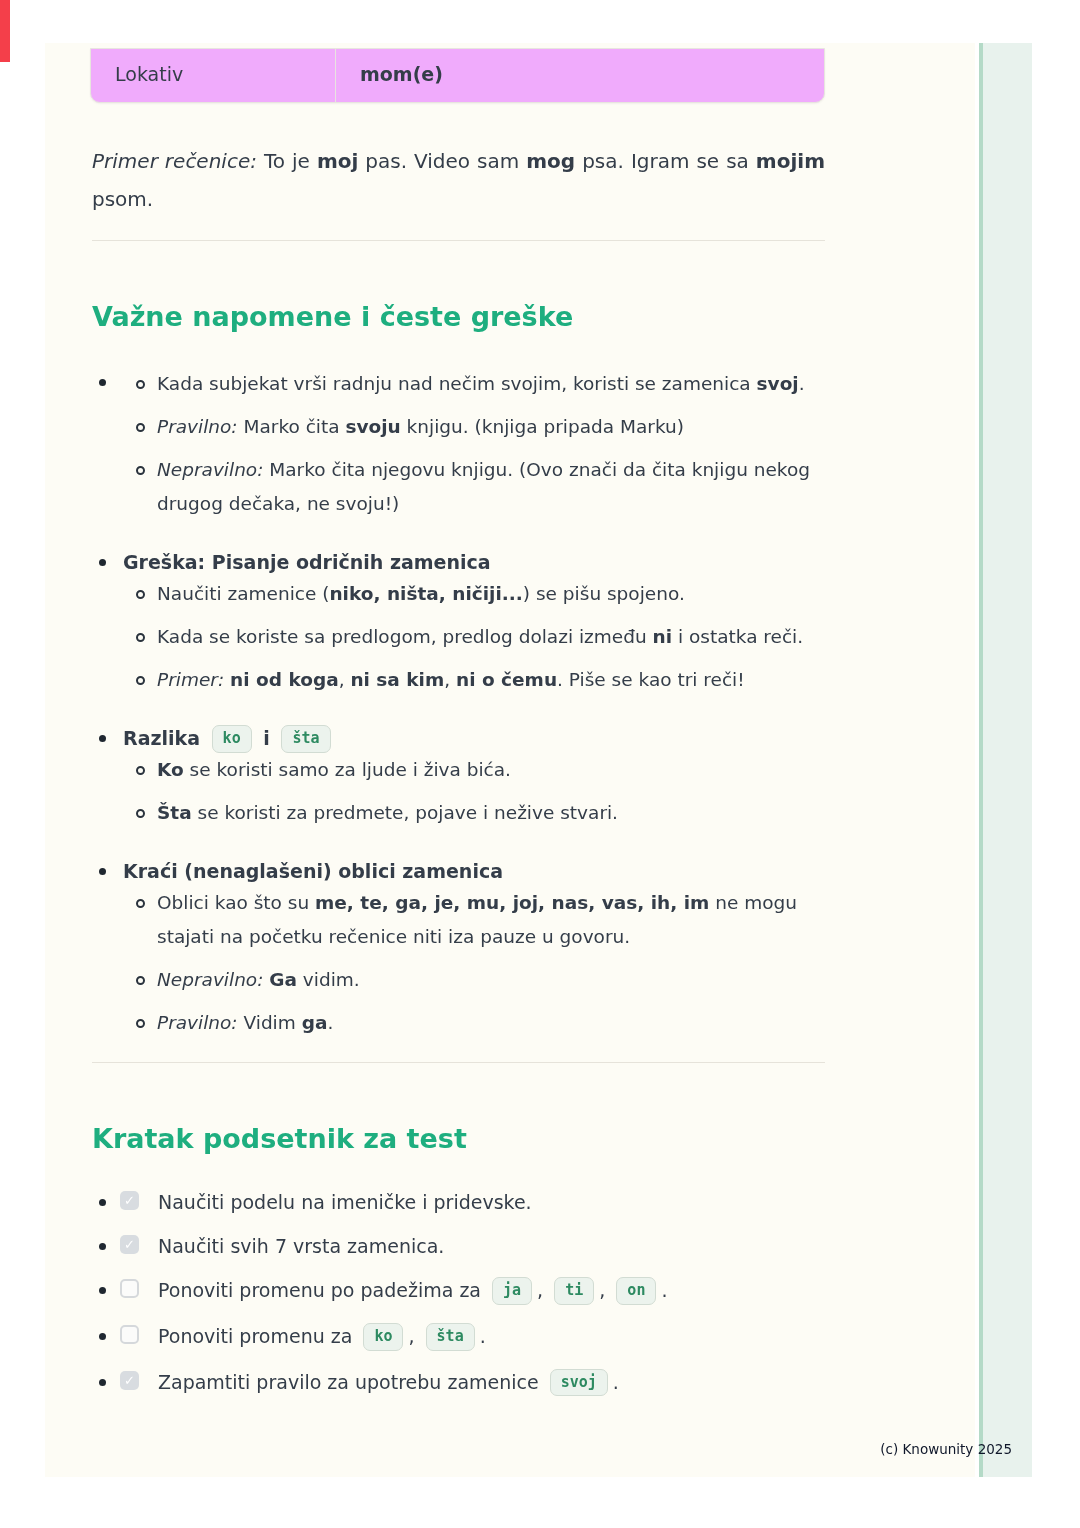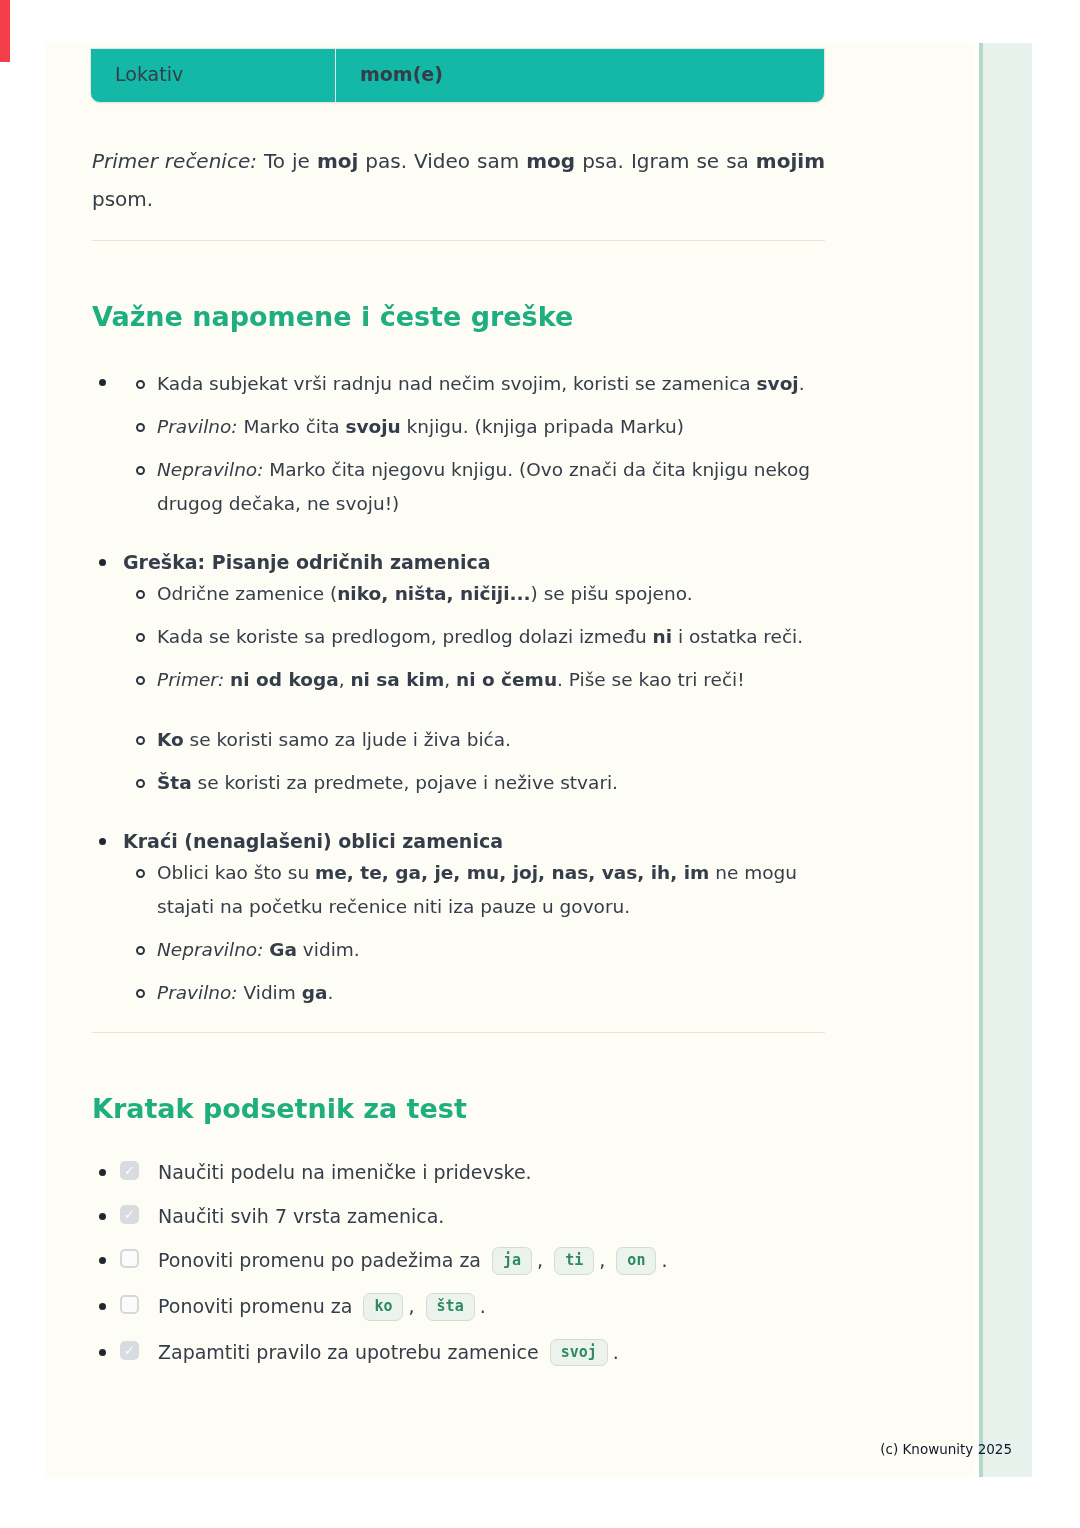--- a/index.html
+++ b/index.html
@@ -11,21 +11,21 @@
   .red-bar { position:absolute; left:0; top:0; width:10px; height:62px; background:#f43f4a; }
   .strip {
     position:absolute; left:979px; top:43px; width:53px; height:1434px;
     background:#e8f2ed; border-left:4px solid #b4dac7; z-index:1;
   }
   .card { position:absolute; left:45px; top:43px; width:930px; height:1434px; background:#fdfcf5; z-index:0; }
   .content { padding:0 0 0 47px; width:780px; }
 
   .case-table {
     display:flex; width:735px; margin:5px 0 0 -2px; height:55px;
-    background:#14b8a6; border:1px solid #e8e5df; border-radius:0 0 10px 10px;
+    background:#f0abfc; border:1px solid #e8e5df; border-radius:0 0 10px 10px;
     box-shadow:0 1px 2px rgba(0,0,0,0.05);
   }
   .cell { padding:14px 0 0 24px; font-size:19px; }
   .c1 { width:245px; border-right:1px solid #e8e5df; }
   .c2 { flex:1; font-weight:bold; }
 
   .example { margin:39px 0 0; width:733px; font-size:20px; line-height:38px; text-align:justify; }
 
   .divider { border:none; border-top:1px solid #e6e3da; width:733px; margin:22px 0 0; }
 
@@ -90,26 +90,27 @@
             <div class="note-title"><span class="dot"></span></div>
             <div class="subs">
               <div class="sub"><span class="circ"></span><span><span>Kada subjekat vrši radnju nad nečim svojim, koristi se zamenica </span><span class="b">svoj</span><span>.</span></span></div>
               <div class="sub"><span class="circ"></span><span><span class="i">Pravilno:</span><span> Marko čita </span><span class="b">svoju</span><span> knjigu. (knjiga pripada Marku)</span></span></div>
               <div class="sub"><span class="circ"></span><span><span class="i">Nepravilno:</span><span> Marko čita njegovu knjigu. (Ovo znači da čita knjigu nekog drugog dečaka, ne svoju!)</span></span></div>
             </div>
           </div>
           <div class="note">
             <div class="note-title"><span class="dot"></span><span><span class="b">Greška: Pisanje odričnih zamenica</span></span></div>
             <div class="subs">
-              <div class="sub"><span class="circ"></span><span><span>Odrične zamenice (</span><span class="b">niko, ništa, ničiji...</span><span>) se pišu spojeno.</span></span></div>
+              <div class="sub"><span class="circ"></span><span><span>Naučiti zamenice (</span><span class="b">niko, ništa, ničiji...</span><span>) se pišu spojeno.</span></span></div>
               <div class="sub"><span class="circ"></span><span><span>Kada se koriste sa predlogom, predlog dolazi između </span><span class="b">ni</span><span> i ostatka reči.</span></span></div>
               <div class="sub"><span class="circ"></span><span><span class="i">Primer:</span><span> </span><span class="b">ni od koga</span><span>, </span><span class="b">ni sa kim</span><span>, </span><span class="b">ni o čemu</span><span>. Piše se kao tri reči!</span></span></div>
             </div>
           </div>
           <div class="note">
+            <div class="note-title"><span class="dot"></span><span><span class="b">Razlika </span><span class="chip">ko</span><span class="b"> i </span><span class="chip">šta</span></span></div>
             <div class="subs">
               <div class="sub"><span class="circ"></span><span><span class="b">Ko</span><span> se koristi samo za ljude i živa bića.</span></span></div>
               <div class="sub"><span class="circ"></span><span><span class="b">Šta</span><span> se koristi za predmete, pojave i nežive stvari.</span></span></div>
             </div>
           </div>
           <div class="note">
             <div class="note-title"><span class="dot"></span><span><span class="b">Kraći (nenaglašeni) oblici zamenica</span></span></div>
             <div class="subs">
               <div class="sub"><span class="circ"></span><span><span>Oblici kao što su </span><span class="b">me, te, ga, je, mu, joj, nas, vas, ih, im</span><span> ne mogu stajati na početku rečenice niti iza pauze u govoru.</span></span></div>
               <div class="sub"><span class="circ"></span><span><span class="i">Nepravilno:</span><span> </span><span class="b">Ga</span><span> vidim.</span></span></div>

